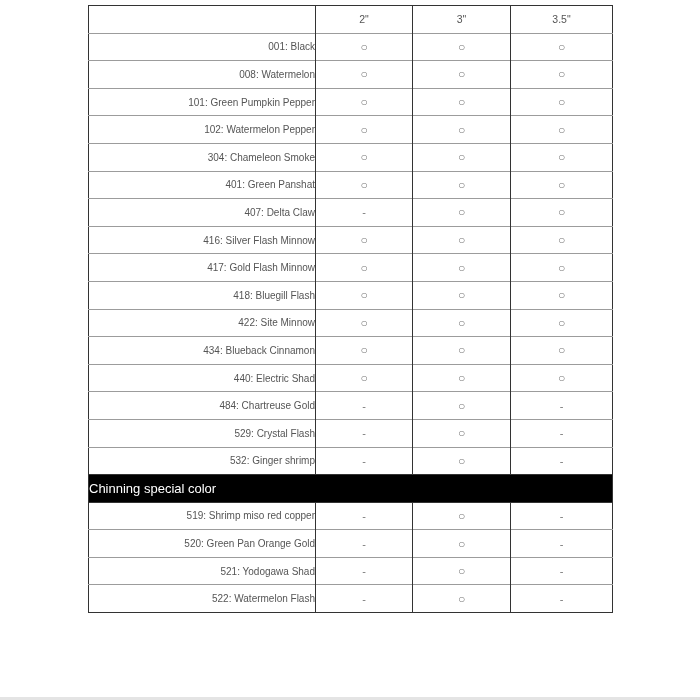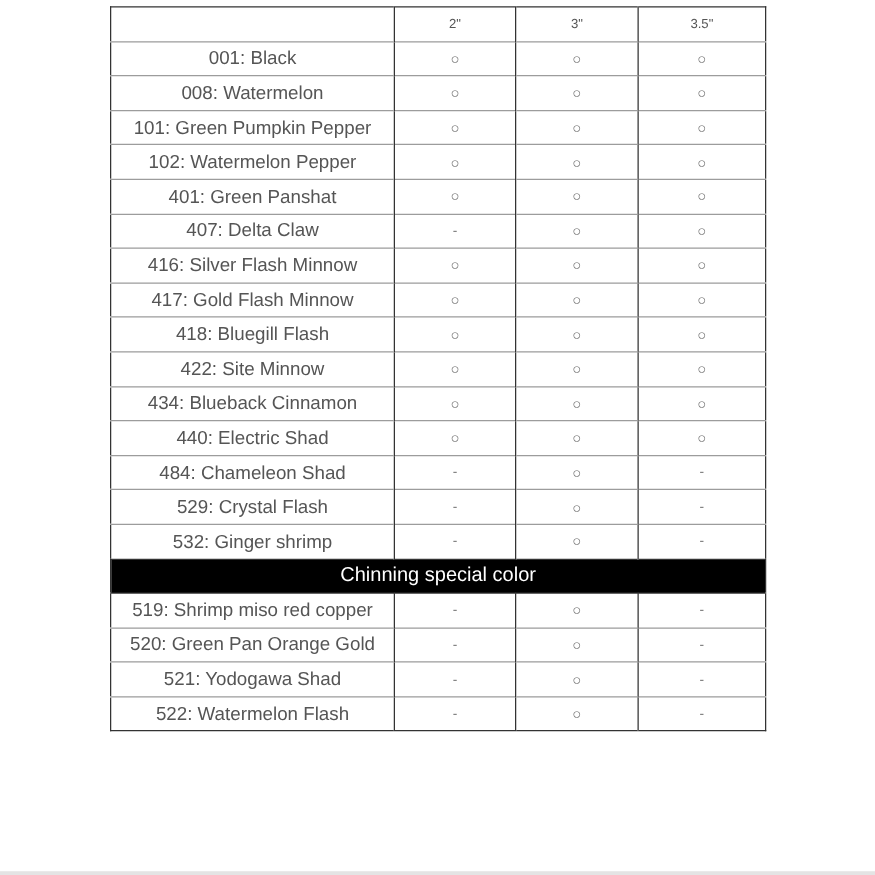--- a/index.html
+++ b/index.html
@@ -44,37 +44,36 @@
   table.avail tr:first-child th { border-top: none; }
   table.avail th:first-child, table.avail td:first-child { border-left: none; }
 
   table.avail th {
     font-weight: normal;
     font-size: 10.5px;
     color: var(--text, #555);
     text-align: center;
   }
   td.name-cell {
-    text-align: center;
+    text-align: right;
     padding-left: 9px;
-    font-size: 15px;
+    font-size: 10px;
     color: var(--text, #555);
   }
   td.val-cell {
     text-align: center;
     color: var(--symbol, #777);
   }
   td.val-cell.circle { font-size: 12px; }
   td.val-cell.dash   { font-size: 11px; }
 
   tr.section-row td.section-cell {
     background: var(--banner-bg, #000);
     color: var(--banner-text, #fff);
-    text-align: center;
-    font-size: 16px;
+    font-size: 13px;
     border-top: 1px solid var(--border-dark, #333);
     border-bottom: 1px solid var(--border-dark, #333);
   }
   .bottom-edge {
     position: absolute;
     left: 0;
     bottom: 0;
     width: 700px;
     height: 3px;
     background: #e4e4e4;
@@ -118,20 +117,26 @@
           <td class="val-cell circle">○</td>
           <td class="val-cell circle">○</td>
         </tr>
         <tr>
           <td class="name-cell">102: Watermelon Pepper</td>
           <td class="val-cell circle">○</td>
           <td class="val-cell circle">○</td>
           <td class="val-cell circle">○</td>
         </tr>
         <tr>
+          <td class="name-cell">304: Chameleon Smoke</td>
+          <td class="val-cell circle">○</td>
+          <td class="val-cell circle">○</td>
+          <td class="val-cell circle">○</td>
+        </tr>
+        <tr>
           <td class="name-cell">401: Green Panshat</td>
           <td class="val-cell circle">○</td>
           <td class="val-cell circle">○</td>
           <td class="val-cell circle">○</td>
         </tr>
         <tr>
           <td class="name-cell">407: Delta Claw</td>
           <td class="val-cell dash">-</td>
           <td class="val-cell circle">○</td>
           <td class="val-cell circle">○</td>
@@ -166,21 +171,21 @@
           <td class="val-cell circle">○</td>
           <td class="val-cell circle">○</td>
         </tr>
         <tr>
           <td class="name-cell">440: Electric Shad</td>
           <td class="val-cell circle">○</td>
           <td class="val-cell circle">○</td>
           <td class="val-cell circle">○</td>
         </tr>
         <tr>
-          <td class="name-cell">484: Chameleon Shad</td>
+          <td class="name-cell">484: Chartreuse Gold</td>
           <td class="val-cell dash">-</td>
           <td class="val-cell circle">○</td>
           <td class="val-cell dash">-</td>
         </tr>
         <tr>
           <td class="name-cell">529: Crystal Flash</td>
           <td class="val-cell dash">-</td>
           <td class="val-cell circle">○</td>
           <td class="val-cell dash">-</td>
         </tr>

